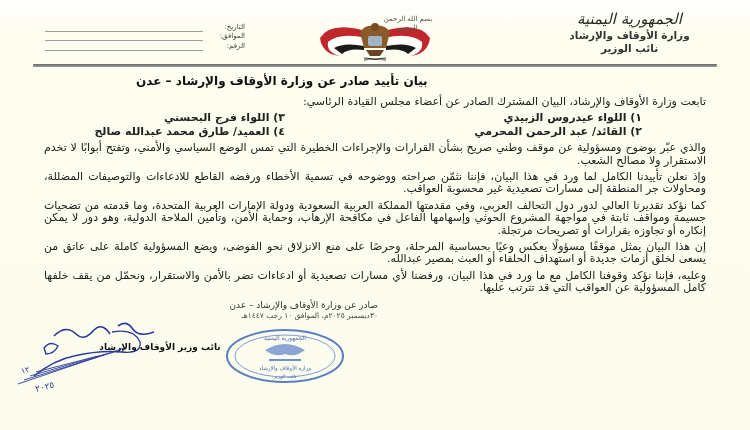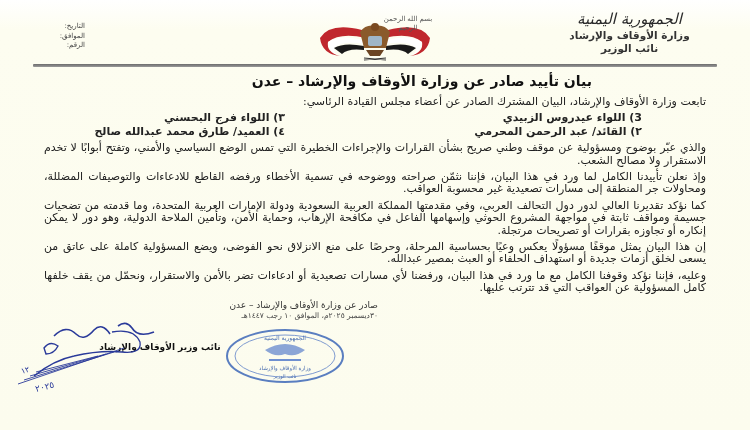--- a/index.html
+++ b/index.html
@@ -27,21 +27,21 @@
   .lh-right .ministry {
     font-size: 10.5px; font-weight: bold; color: #333; line-height: 13px; margin-top: 1px;
   }
   .lh-right .deputy {
     font-size: 10.5px; font-weight: bold; color: #333; line-height: 13px; letter-spacing: 3px;
   }
   .lh-left {
     position: absolute; left: 45px; top: 22px; width: 200px; direction: rtl;
   }
   .lh-left .meta-row {
-    display: flex; align-items: flex-end; height: 9.5px; margin-bottom: 0; flex-direction: column;
+    display: flex; align-items: flex-end; height: 9.5px; margin-bottom: 0;
   }
   .lh-left .meta-label {
     font-size: 7px; color: #444; white-space: nowrap; width: 40px; text-align: right; line-height: 9px;
   }
   .lh-left .meta-line {
     flex: 1; border-bottom: 1px solid #9a9a9a; height: 6px; margin-right: 2px;
   }
   .emblem {
     position: absolute; left: 300px; top: 8px; width: 150px; height: 56px;
   }
@@ -51,23 +51,23 @@
     font-family: Liberation Sans, sans-serif;
     margin-left: 32px;
   }
   .header-rule {
     position: absolute; left: 33px; top: 64px; width: 684px; height: 3px;
     background: linear-gradient(180deg, #6c6c6c, #9a9a9a);
     border-radius: 1px;
   }
   
   .title {
-    position: absolute; left: 142px; top: 72px; width: 450px;
-    direction: rtl; text-align: right; font-weight: bold;
-    font-size: 14px; line-height: 18px; color: #111;
+    position: absolute; left: 136px; top: 72px; width: 450px;
+    direction: rtl; text-align: left; font-weight: bold;
+    font-size: 12px; line-height: 18px; color: #111;
   }
   
   .body {
     position: absolute; left: 44px; top: 96px; width: 662px;
     direction: rtl; text-align: justify; font-size: 11px; line-height: 12.4px; color: #202020;
   }
   .body p { margin-bottom: 4px; }
   .members {
     display: grid; grid-template-columns: 1fr 1fr; direction: rtl;
     margin: 2px 0 4px 0; row-gap: 1px;
@@ -139,21 +139,21 @@
     </div>
 
     <div class="header-rule"></div>
   </div>
 
   <div class="title">بيان تأييد صادر عن وزارة الأوقاف والإرشاد – عدن</div>
 
   <div class="body">
     <p>تابعت وزارة الأوقاف والإرشاد، البيان المشترك الصادر عن أعضاء مجلس القيادة الرئاسي:</p>
     <div class="members">
-      <div class="m">3) اللواء عيدروس الزبيدي</div>
+      <div class="m">١) اللواء عيدروس الزبيدي</div>
       <div class="m">٣) اللواء فرج البحسني</div>
       <div class="m">٢) القائد/ عبد الرحمن المحرمي</div>
       <div class="m">٤) العميد/ طارق محمد عبدالله صالح</div>
     </div>
     <p>والذي عبّر بوضوح ومسؤولية عن موقف وطني صريح بشأن القرارات والإجراءات الخطيرة التي تمس الوضع السياسي والأمني، وتفتح أبوابًا لا تخدم الاستقرار ولا مصالح الشعب.</p>
     <p>وإذ نعلن تأييدنا الكامل لما ورد في هذا البيان، فإننا نثمّن صراحته ووضوحه في تسمية الأخطاء ورفضه القاطع للادعاءات والتوصيفات المضللة، ومحاولات جر المنطقة إلى مسارات تصعيدية غير محسوبة العواقب.</p>
     <p>كما نؤكد تقديرنا العالي لدور دول التحالف العربي، وفي مقدمتها المملكة العربية السعودية ودولة الإمارات العربية المتحدة، وما قدمته من تضحيات جسيمة ومواقف ثابتة في مواجهة المشروع الحوثي وإسهامها الفاعل في مكافحة الإرهاب، وحماية الأمن، وتأمين الملاحة الدولية، وهو دور لا يمكن إنكاره أو تجاوزه بقرارات أو تصريحات مرتجلة.</p>
     <p>إن هذا البيان يمثل موقفًا مسؤولًا يعكس وعيًا بحساسية المرحلة، وحرصًا على منع الانزلاق نحو الفوضى، ويضع المسؤولية كاملة على عاتق من يسعى لخلق أزمات جديدة أو استهداف الحلفاء أو العبث بمصير عبدالله.</p>
     <p>وعليه، فإننا نؤكد وقوفنا الكامل مع ما ورد في هذا البيان، ورفضنا لأي مسارات تصعيدية أو ادعاءات تضر بالأمن والاستقرار، ونحمّل من يقف خلفها كامل المسؤولية عن العواقب التي قد تترتب عليها.</p>
   </div>

